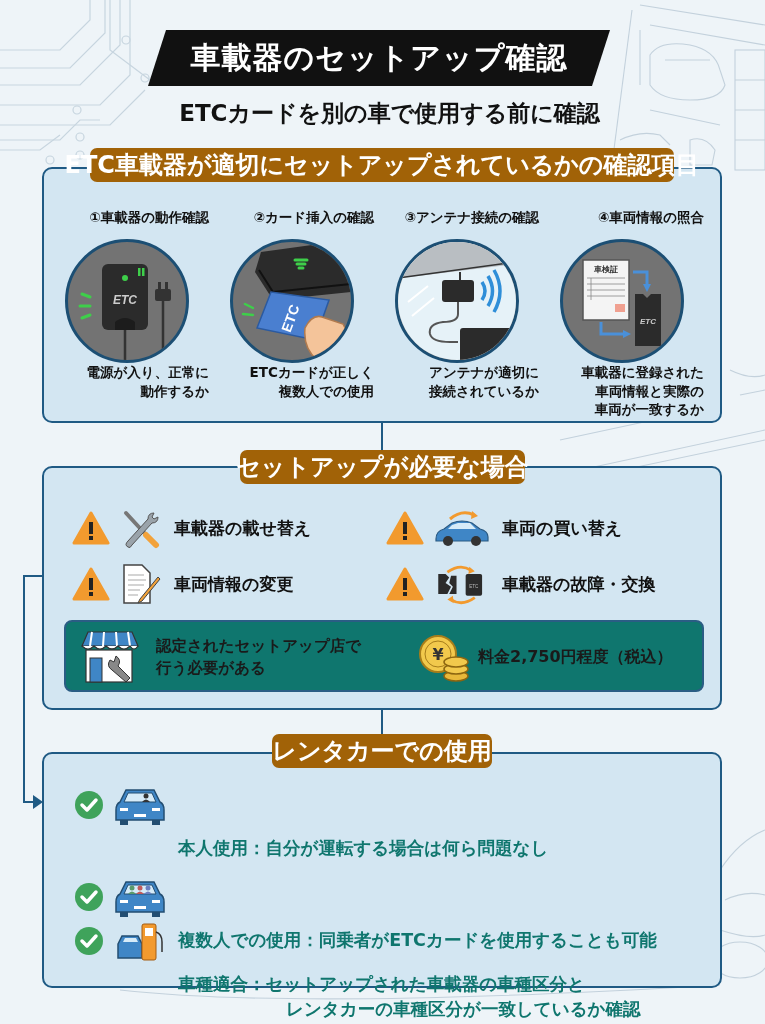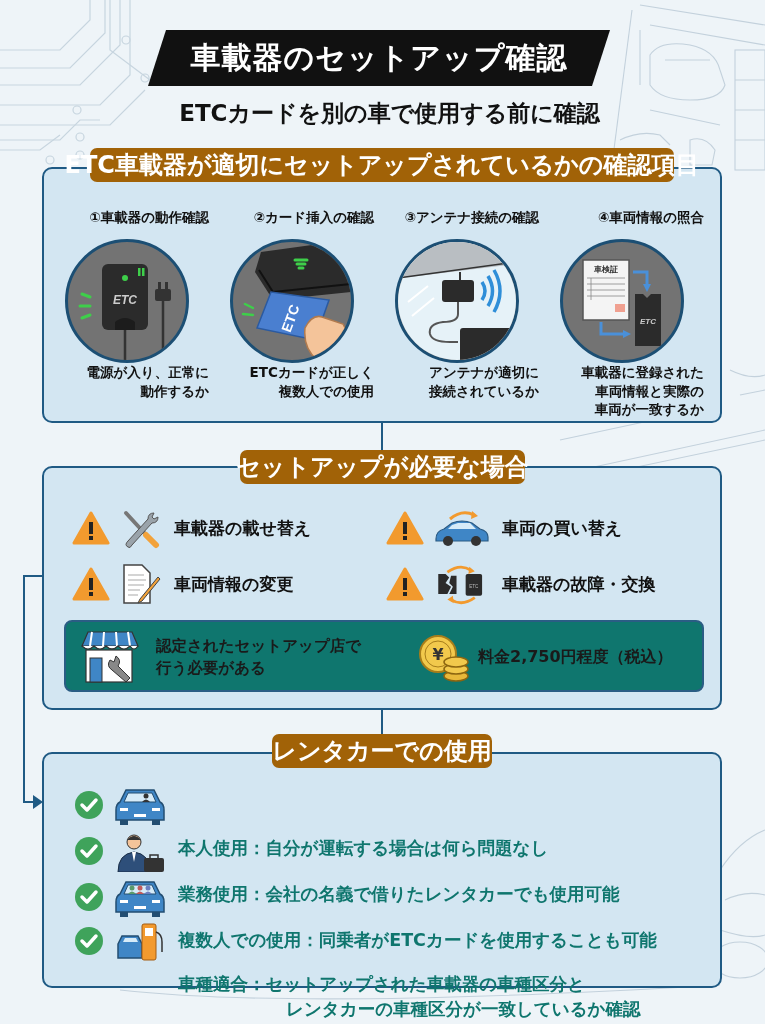--- a/index.html
+++ b/index.html
@@ -328,35 +328,20 @@
       <circle cx="32" cy="10" r="2.5" fill="#333"></circle>
         <path d="M28 16 Q32 11 36 16" fill="#333"></path>
       <rect x="6" y="22" width="8" height="3" fill="#fff"></rect>
         <rect x="38" y="22" width="8" height="3" fill="#fff"></rect>
       <rect x="20" y="28" width="12" height="3" fill="#fff"></rect>
       <rect x="6" y="34" width="8" height="5" fill="#234e72"></rect>
         <rect x="38" y="34" width="8" height="5" fill="#234e72"></rect>
     </svg>
     <span class="label">本人使用：自分が運転する場合は何ら問題なし</span>
   </div>
-  <div class="rent-item" style="top:80px;">
-    <svg class="ok" viewBox="0 0 30 30">
-        <circle cx="15" cy="15" r="14" fill="#3fa35b"></circle>
-        <path d="M8 15 L13 20 L22 10" stroke="#fff" stroke-width="3.5" fill="none" stroke-linecap="round" stroke-linejoin="round"></path>
-      </svg>
-    <svg class="ico" viewBox="0 0 52 40">
-      <circle cx="20" cy="10" r="7" fill="#f4c49a" stroke="#333" stroke-width="1"></circle>
-      <path d="M13 8 Q20 0 27 8" fill="#333"></path>
-      <path d="M4 40 Q4 22 20 20 Q36 22 36 40 Z" fill="#2e4f7a" stroke="#1a2e48" stroke-width="1"></path>
-      <path d="M18 20 L20 30 L22 20 Z" fill="#fff"></path>
-      <rect x="30" y="26" width="20" height="14" rx="2" fill="#333"></rect>
-      <rect x="36" y="23" width="8" height="4" fill="none" stroke="#333" stroke-width="1.5"></rect>
-    </svg>
-    <span class="label">業務使用：会社の名義で借りたレンタカーでも使用可能</span>
-  </div>
   <div class="rent-item" style="top:126px;">
     <svg class="ok" viewBox="0 0 30 30">
         <circle cx="15" cy="15" r="14" fill="#3fa35b"></circle>
         <path d="M8 15 L13 20 L22 10" stroke="#fff" stroke-width="3.5" fill="none" stroke-linecap="round" stroke-linejoin="round"></path>
       </svg>
     <svg class="ico" viewBox="0 0 52 40">
       <path d="M6 16 L12 4 H40 L46 16 Q50 18 50 24 V34 H2 V24 Q2 18 6 16 Z" fill="#3f86c6" stroke="#234e72" stroke-width="1.5"></path>
       <path d="M10 16 L14 7 H38 L42 16 Z" fill="#d6ebf8" stroke="#234e72" stroke-width="1"></path>
       <circle cx="18" cy="10" r="2.5" fill="#5a9a6a"></circle>
         <path d="M14 16 Q18 11 22 16" fill="#5a9a6a"></path>

